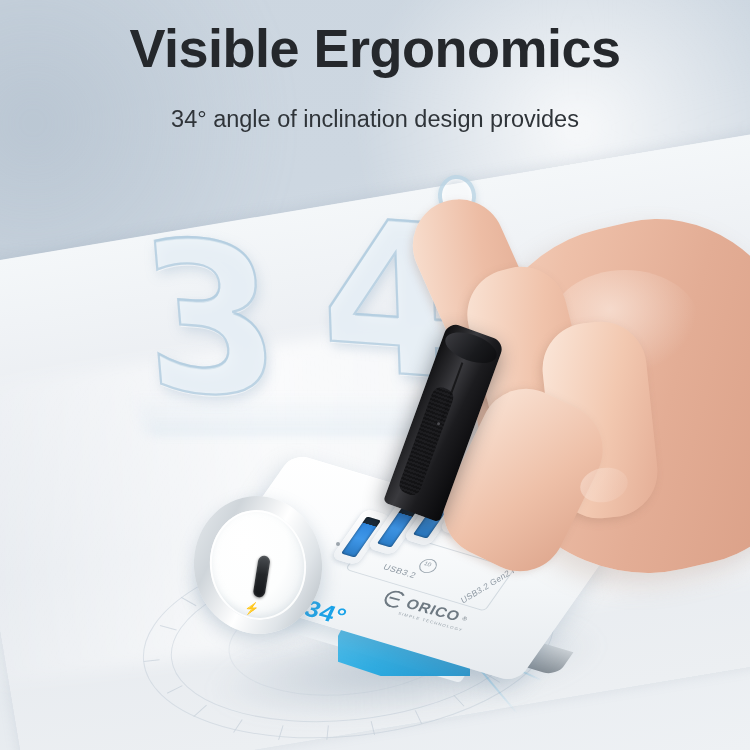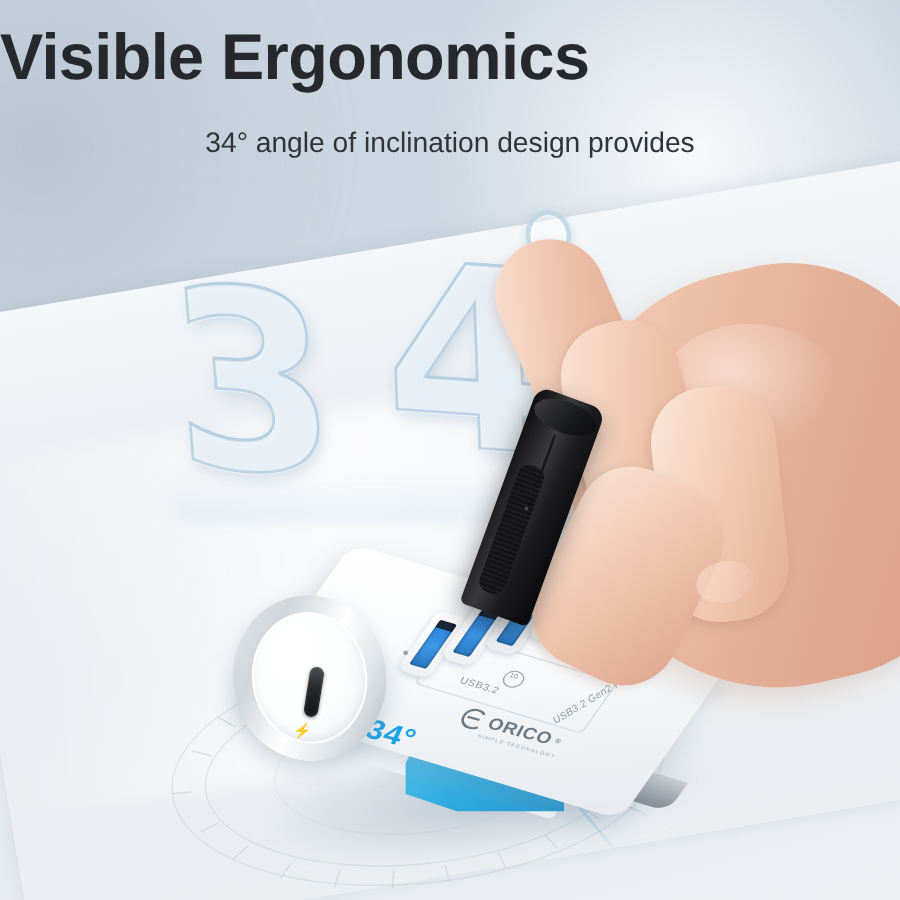--- a/index.html
+++ b/index.html
@@ -21,21 +21,21 @@
     filter:blur(16px);}
   .table-sheen{position:absolute;left:-5%;top:44%;width:112%;height:40%;
     background:linear-gradient(96deg,rgba(255,255,255,0) 0%,rgba(255,255,255,.75) 38%,rgba(255,255,255,.25) 100%);
     transform:rotate(-8deg);filter:blur(8px);}
 
   
   .protractor{position:absolute;left:128px;top:520px;width:440px;height:230px;
     transform:rotate(-6deg);opacity:.55;}
 
   
-  .headline{position:absolute;left:0;top:20px;width:750px;text-align:left;
+  .headline{position:absolute;left:0;top:20px;width:750px;text-align:center;
     font-size:54px;font-weight:700;color:#25282c;letter-spacing:-.5px;line-height:1.04;}
   .subline{position:absolute;left:0;top:103px;width:750px;text-align:center;
     font-size:23.5px;font-weight:400;color:#2f3439;line-height:1.42;}
   .subline span{display:block;}
 
   
   .glass-wrap{position:absolute;left:120px;top:170px;width:390px;height:260px;}
   .glass-num{position:absolute;font-weight:700;color:rgba(255,255,255,.10);
     font-family:"DejaVu Sans",sans-serif;
     -webkit-text-stroke:2.2px rgba(170,200,220,.72);

